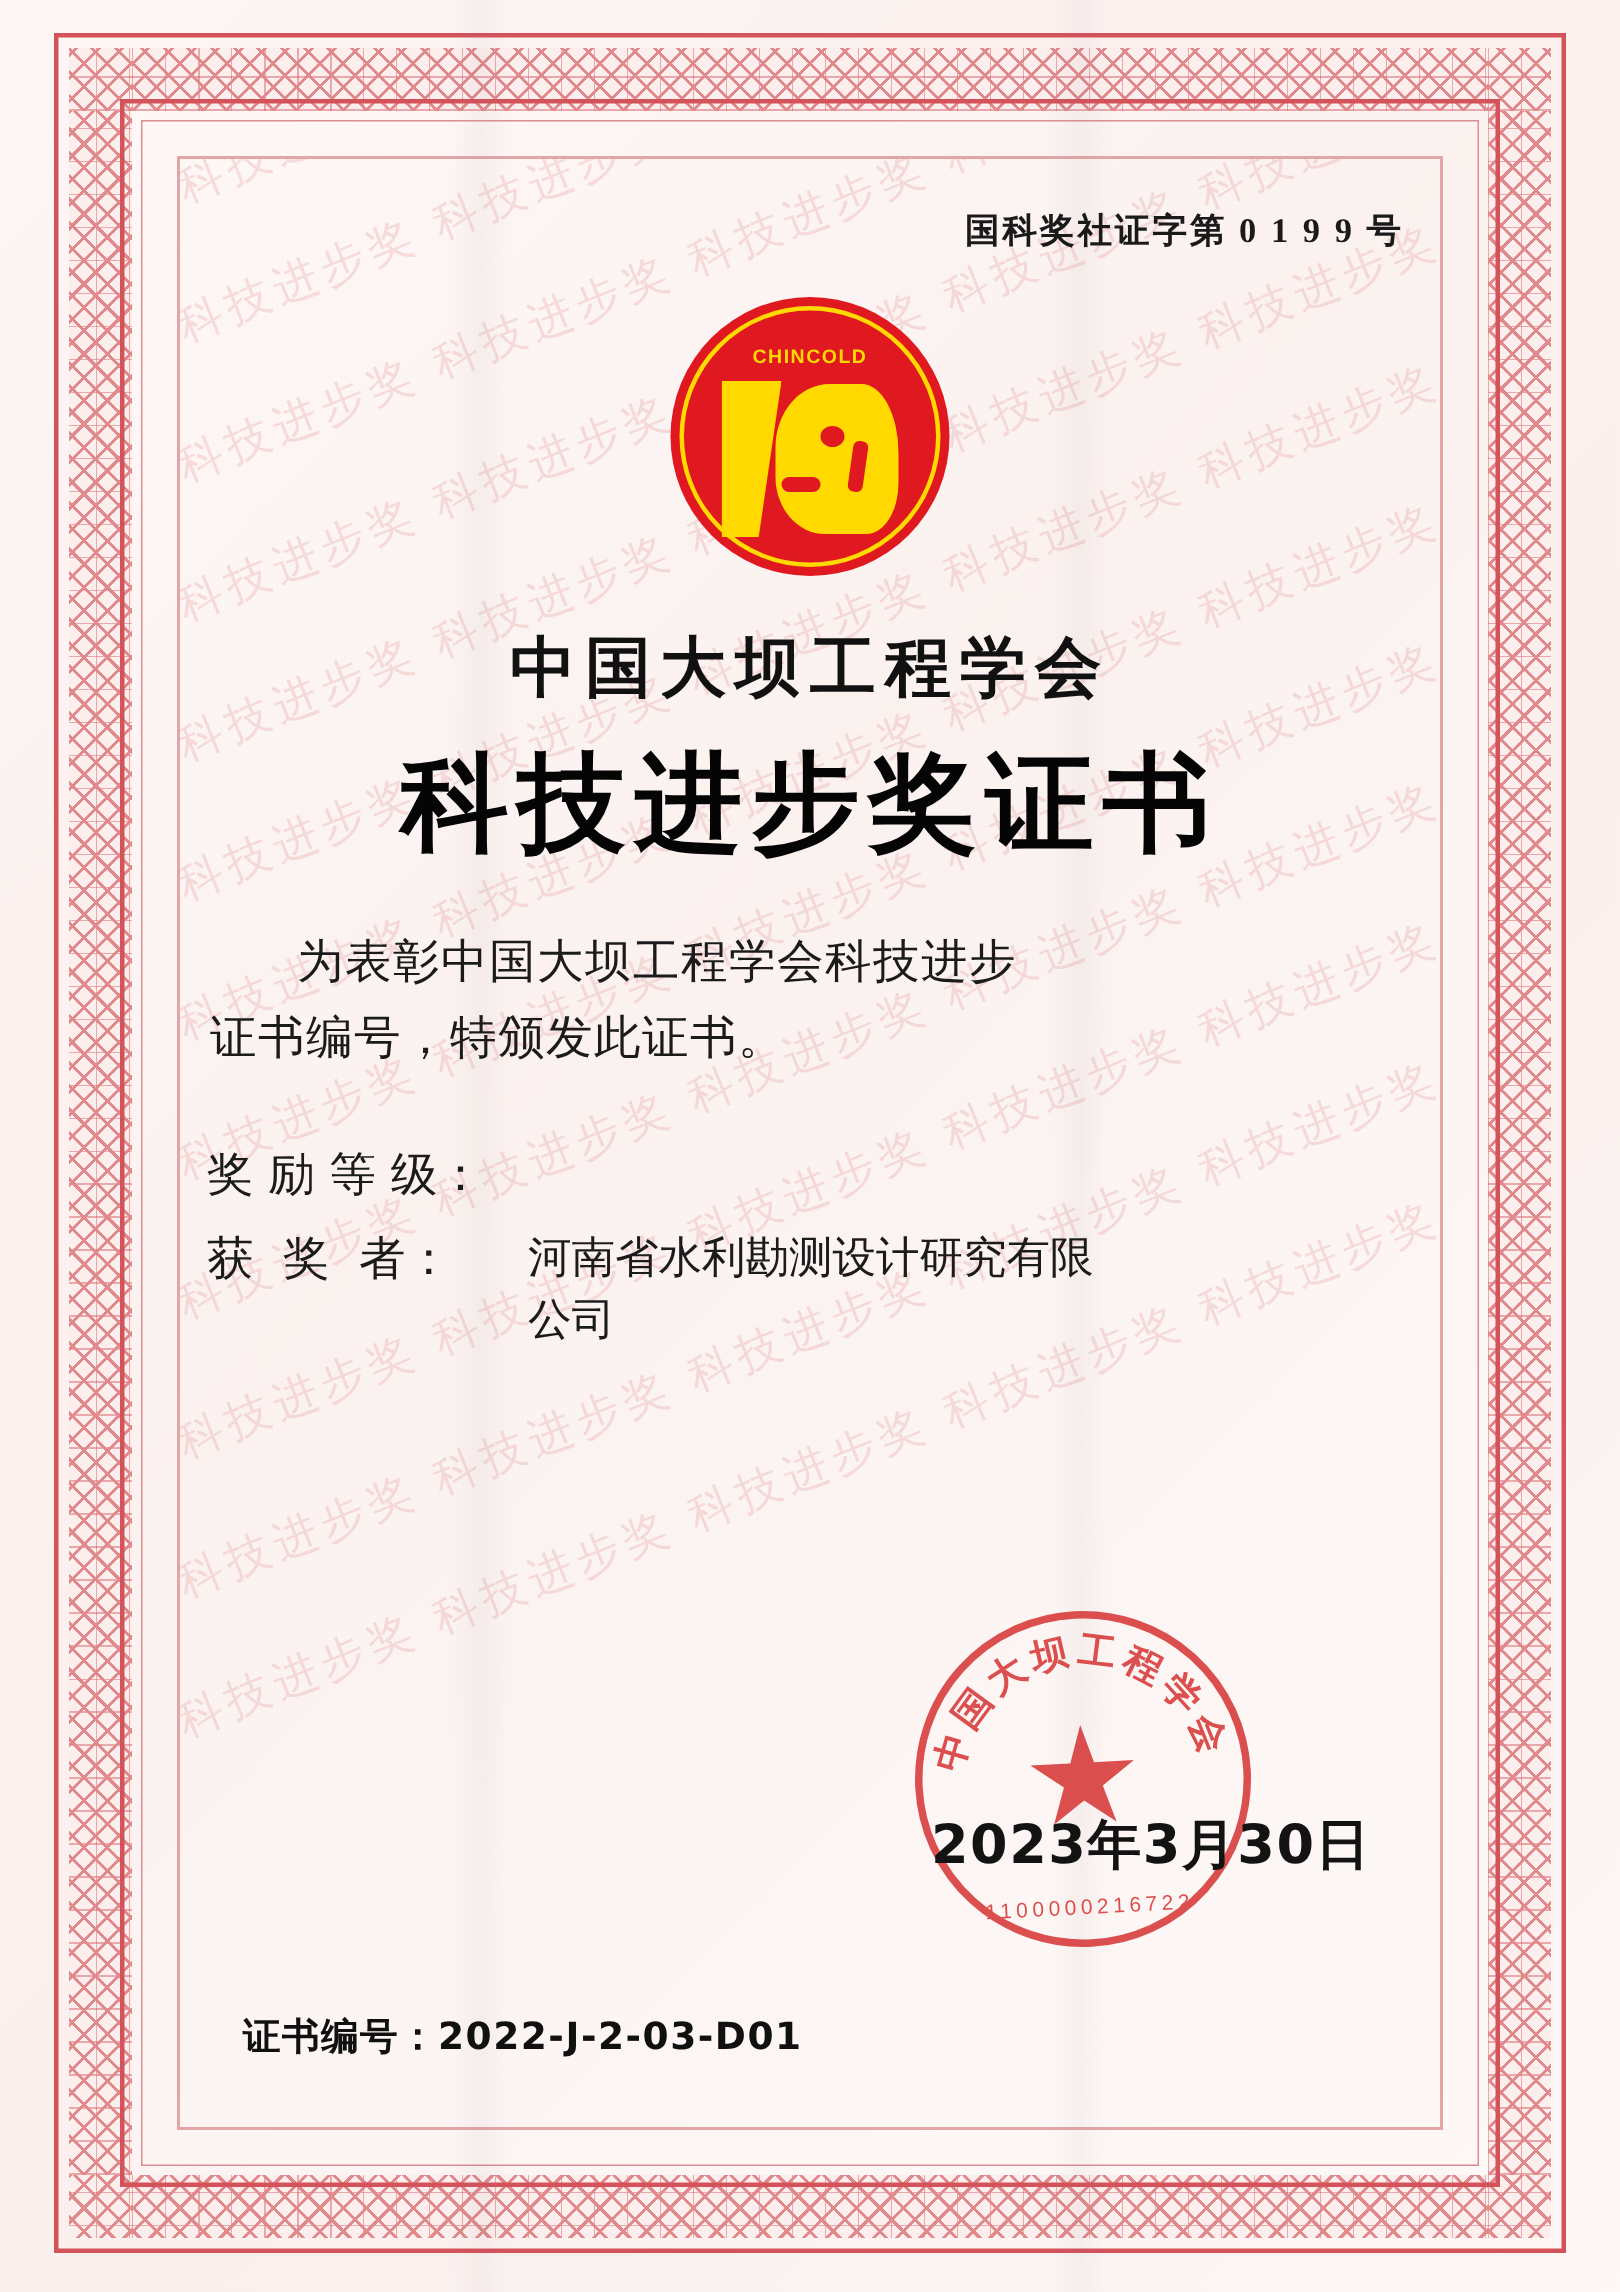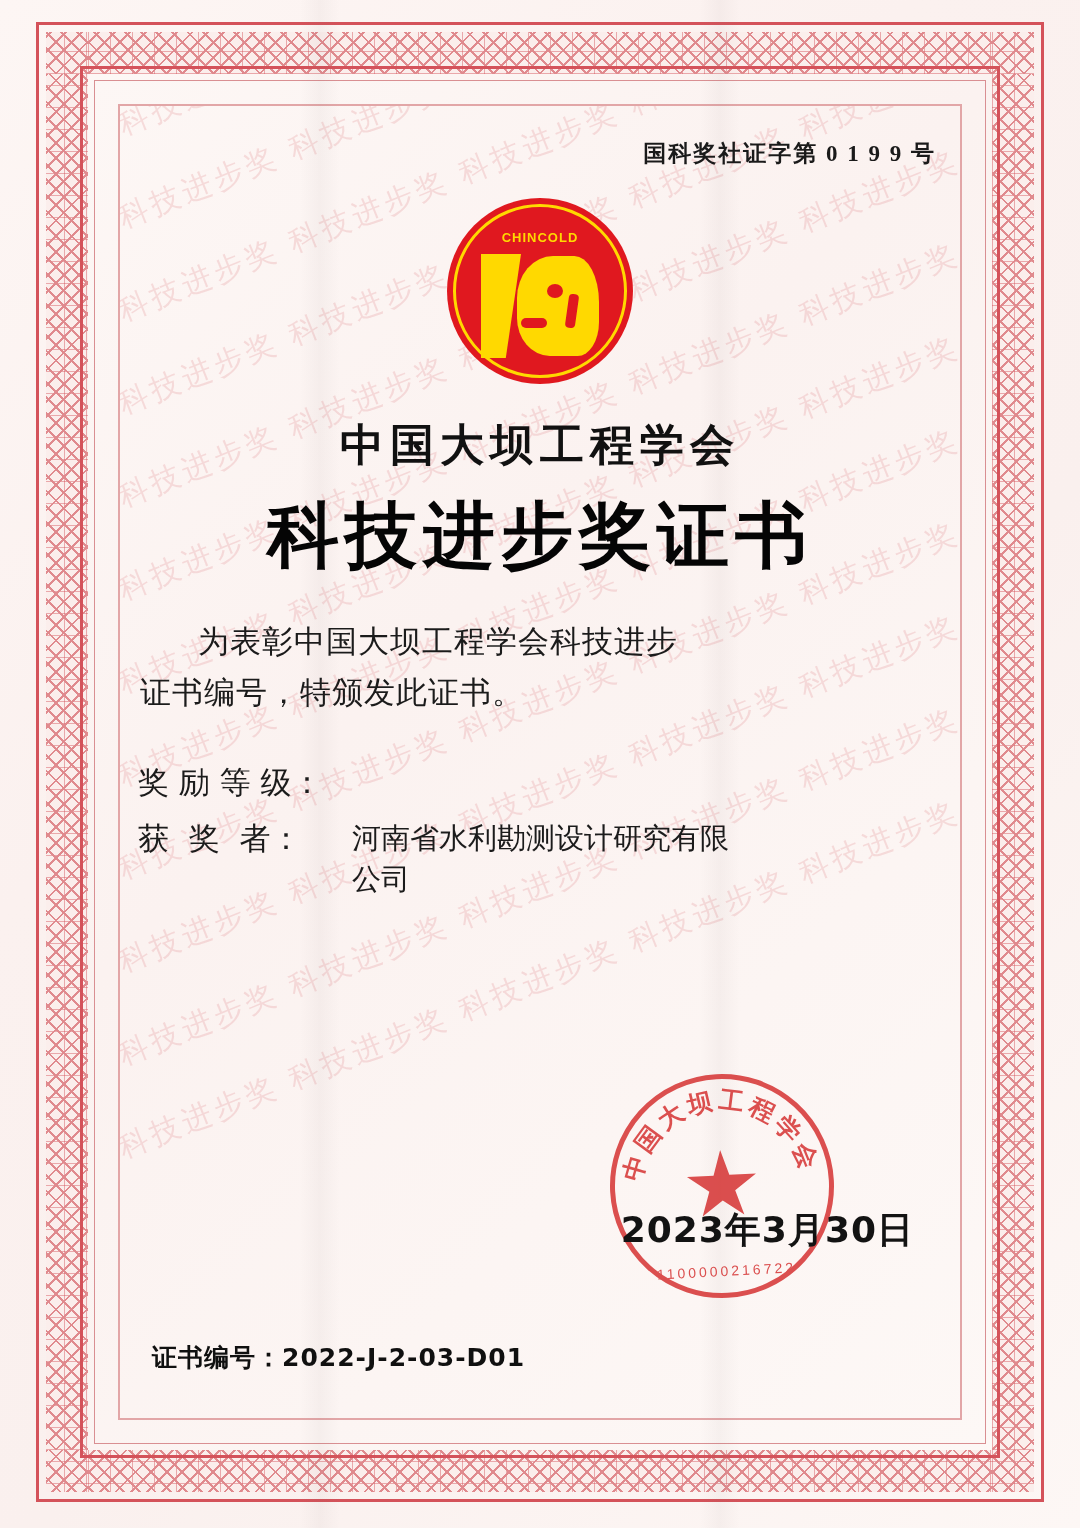--- a/index.html
+++ b/index.html
@@ -300,21 +300,21 @@
     text-align: center;
     color: #d42b2b;
     font-family: "Liberation Sans", sans-serif;
     font-size: 14px;
     letter-spacing: 3px;
   }
 
   .cert-no {
     position: absolute;
     bottom: 34px;
-    left: 22px;
+    left: 32px;
     font-family: "DejaVu Sans", sans-serif;
     font-size: 25px;
     font-weight: 700;
     color: #101010;
     letter-spacing: 1px;
   }
 
   
   .fold {
     position: absolute;

